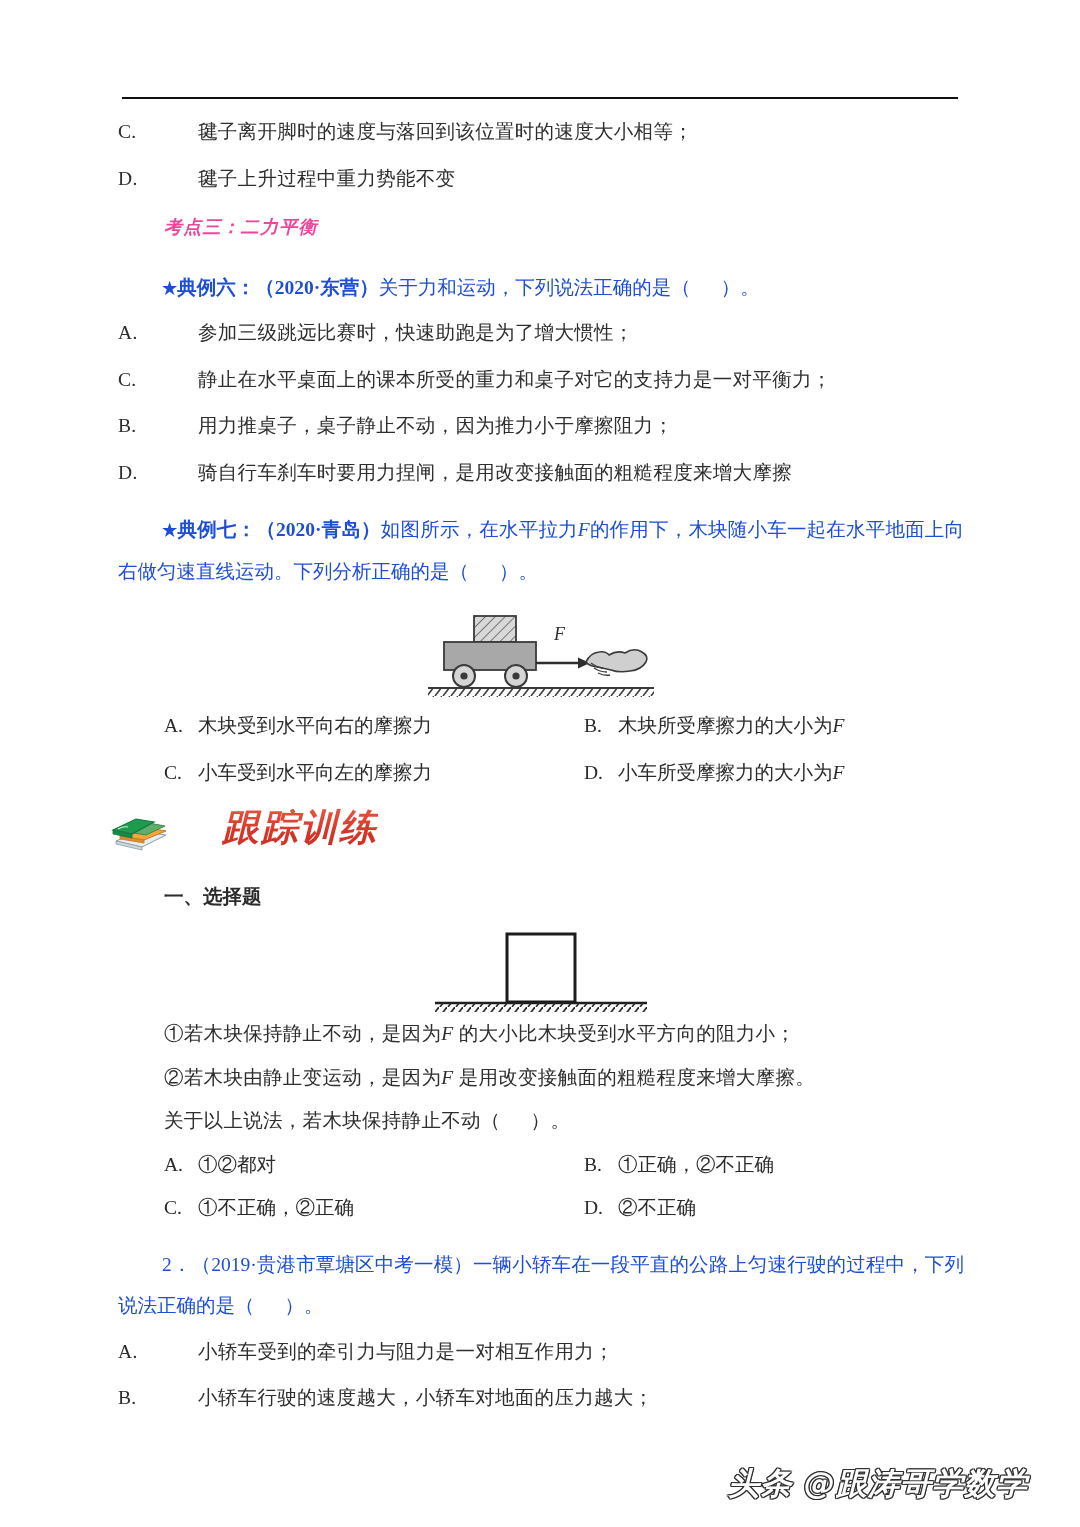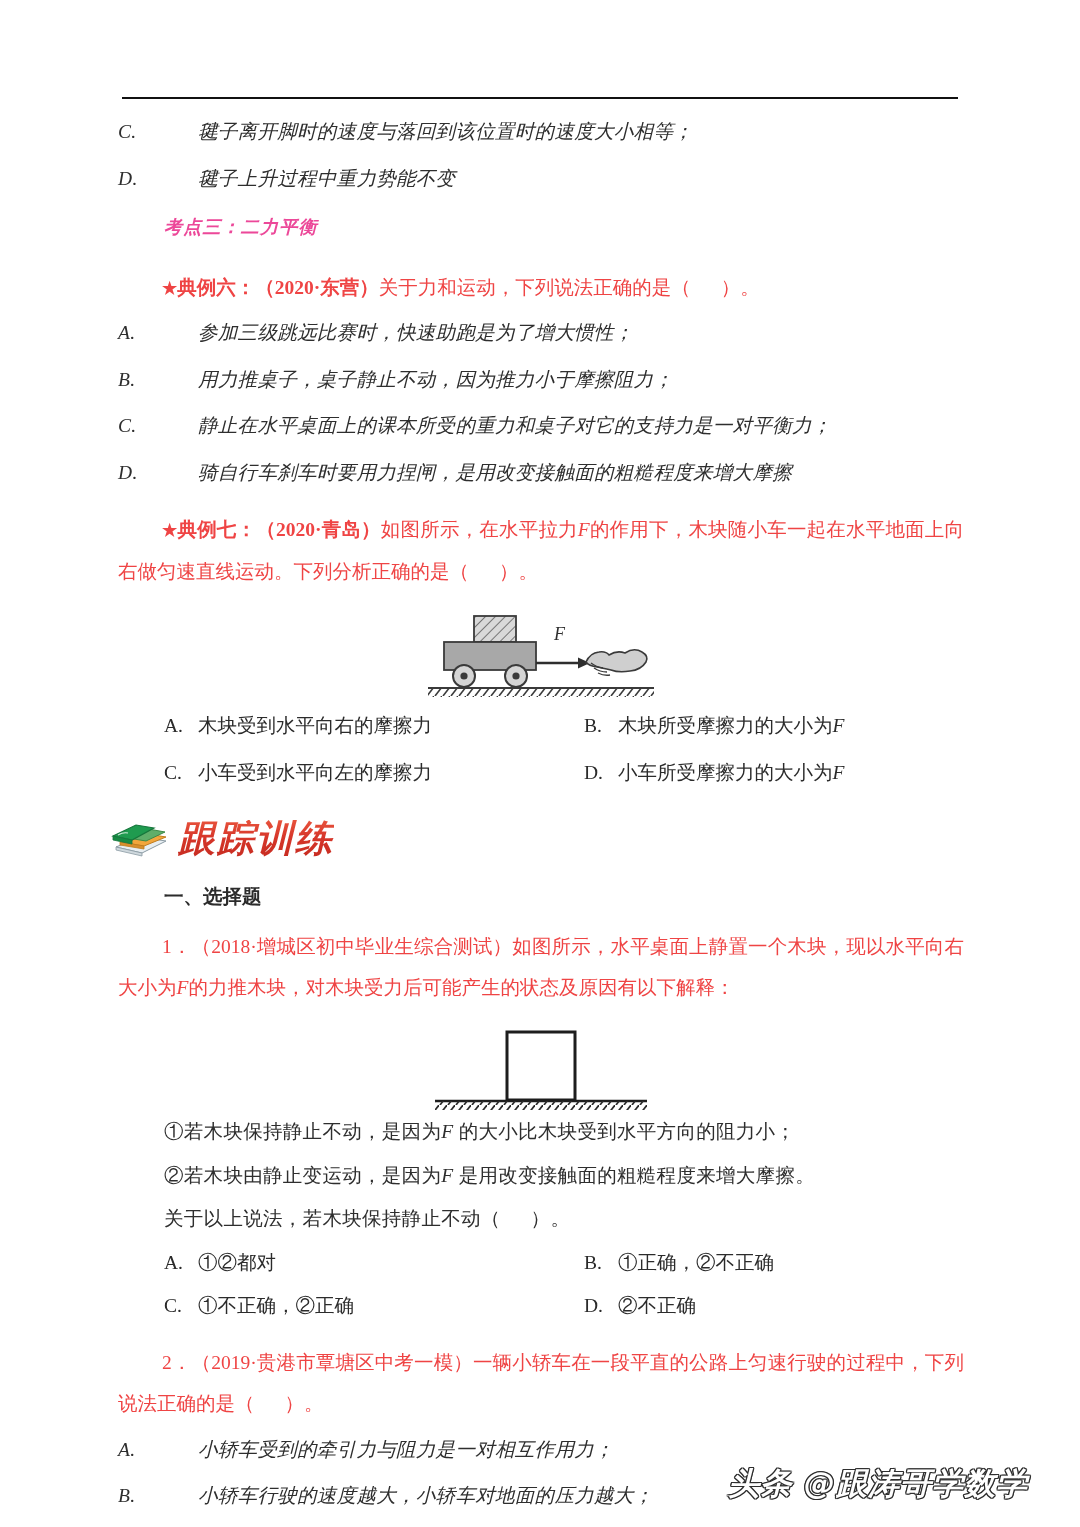--- a/index.html
+++ b/index.html
@@ -41,21 +41,20 @@
     line-height: 1.0;
     letter-spacing: 0.3px;
     white-space: nowrap;
     color: #2e2e2e;
   }
   .opt {
     margin: 0 0 27px 0;
     padding-left: 46px;
     text-indent: -46px;
     margin-left: 46px;
-    font-style: italic;
   }
   .opt .lbl {
     display: inline-block;
     width: 34px;
   }
 
   
   .kaodian {
     margin: 6px 0 28px 46px;
     font-size: 18px;
@@ -65,21 +64,21 @@
     letter-spacing: 1.2px;
     font-family: "Liberation Sans", "DejaVu Sans", sans-serif;
   }
 
   
   .para {
     font-size: 19.5px;
     line-height: 41px;
     margin: 0 0 6px 0;
     text-align: justify;
-    color: #ef4444;
+    color: #1d4ed8;
   }
   .para.indent { text-indent: 44px; }
   .star { font-size: 17px; }
   .bold { font-weight: bold; }
   .ital { font-style: italic; font-family: "Liberation Serif", serif; }
   .blank { display: inline-block; width: 30px; }
 
   
   .optrow {
     display: flex;
@@ -93,23 +92,23 @@
   
   .fig {
     display: flex;
     justify-content: center;
     margin: 14px 0 18px 0;
   }
 
   
   .banner {
     display: flex;
-    align-items: flex-end;
     margin: 4px 0 24px -8px;
     height: 50px;
+    gap: 44px;
   }
   .banner-text {
     font-family: "DejaVu Sans", sans-serif;
     font-size: 37px;
     font-weight: bold;
     font-style: italic;
     letter-spacing: 2px;
     background: linear-gradient(180deg, #e8533c 0%, #d6362a 45%, #c62b20 100%);
     -webkit-background-clip: text;
     background-clip: text;
@@ -168,24 +167,24 @@
     <div class="para indent">
       <span class="star bold">★</span><span class="bold">典例六：</span><span class="bold">（2020·东营）</span><span>关于力和运动，下列说法正确的是（</span><span class="blank"></span><span>）。</span>
     </div>
 
     <div style="height:8px"></div>
 
     <div class="line opt">
       <span class="lbl">A.</span><span>参加三级跳远比赛时，快速助跑是为了增大惯性；</span>
     </div>
     <div class="line opt">
+      <span class="lbl">C.</span><span>静止在水平桌面上的课本所受的重力和桌子对它的支持力是一对平衡力；</span>
+    </div>
+    <div class="line opt">
       <span class="lbl">B.</span><span>用力推桌子，桌子静止不动，因为推力小于摩擦阻力；</span>
-    </div>
-    <div class="line opt">
-      <span class="lbl">C.</span><span>静止在水平桌面上的课本所受的重力和桌子对它的支持力是一对平衡力；</span>
     </div>
     <div class="line opt">
       <span class="lbl">D.</span><span>骑自行车刹车时要用力捏闸，是用改变接触面的粗糙程度来增大摩擦</span>
     </div>
 
     <div class="para indent" style="margin-top:6px">
       <span class="star bold">★</span><span class="bold">典例七：</span><span class="bold">（2020·青岛）</span><span>如图所示，在水平拉力</span><span class="ital">F</span><span>的作用下，木块随小车一起在水平地面上向右做匀速直线运动。下列分析正确的是（</span><span class="blank"></span><span>）。</span>
     </div>
 
     <div class="fig">
@@ -251,23 +250,20 @@
         <polygon points="12,22 33,13 55,17 36,26" fill="#5fae6a" stroke="#3d8a48" stroke-width="1"></polygon>
         <polygon points="3,21 26,10 44,13 22,25" fill="#1f9b4f" stroke="#16763c" stroke-width="1.2"></polygon>
         <polygon points="3,21 22,25 22,29 3,25" fill="#178a43" stroke="#16763c" stroke-width="0.8"></polygon>
         <path d="M8 20 q5 -3 10 -2" fill="none" stroke="#ffffff" stroke-width="1.2" opacity="0.8"></path>
       </svg>
       <span class="banner-text">跟踪训练</span>
     </div>
 
     <div class="subhead">一、选择题</div>
 
-    <div class="para indent">
-      <span class="qnum">1．</span><span>（2018·增城区初中毕业生综合测试）</span><span>如图所示，水平桌面上静置一个木块，现以水平向右大小为</span><span class="ital">F</span><span>的力推木块，对木块受力后可能产生的状态及原因有以下解释：</span>
-    </div>
 
     <div class="fig" style="margin:16px 0 10px 0;">
       <svg width="220" height="88" viewBox="0 0 220 88">
         <defs>
           <pattern id="grnd2" width="8" height="9" patternUnits="userSpaceOnUse">
             <line x1="8" y1="0" x2="1" y2="9" stroke="#2b2b2b" stroke-width="1.7"></line>
           </pattern>
         </defs>
         <rect x="76" y="8" width="68" height="68" fill="#ffffff" stroke="#1d1d1d" stroke-width="3"></rect>
         <line x1="4" y1="77" x2="216" y2="77" stroke="#1d1d1d" stroke-width="2.6"></line>

